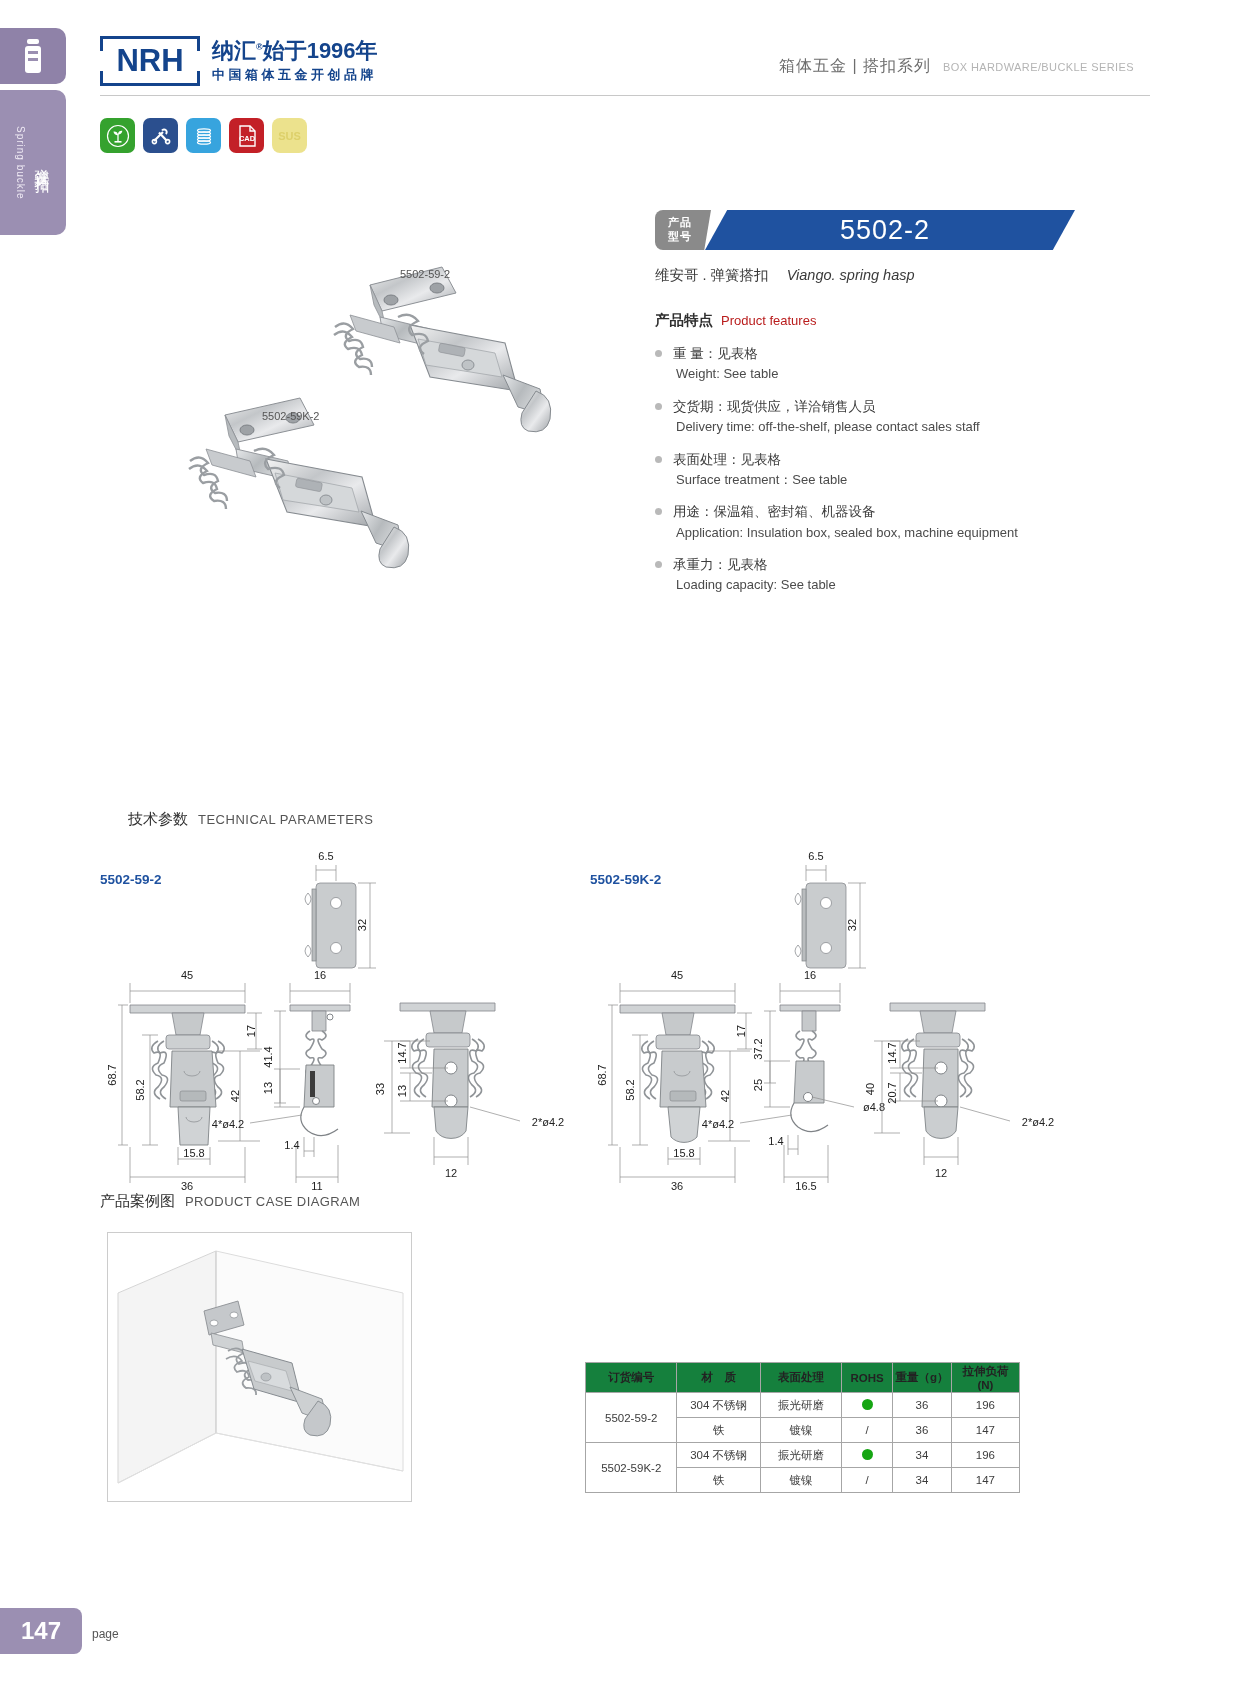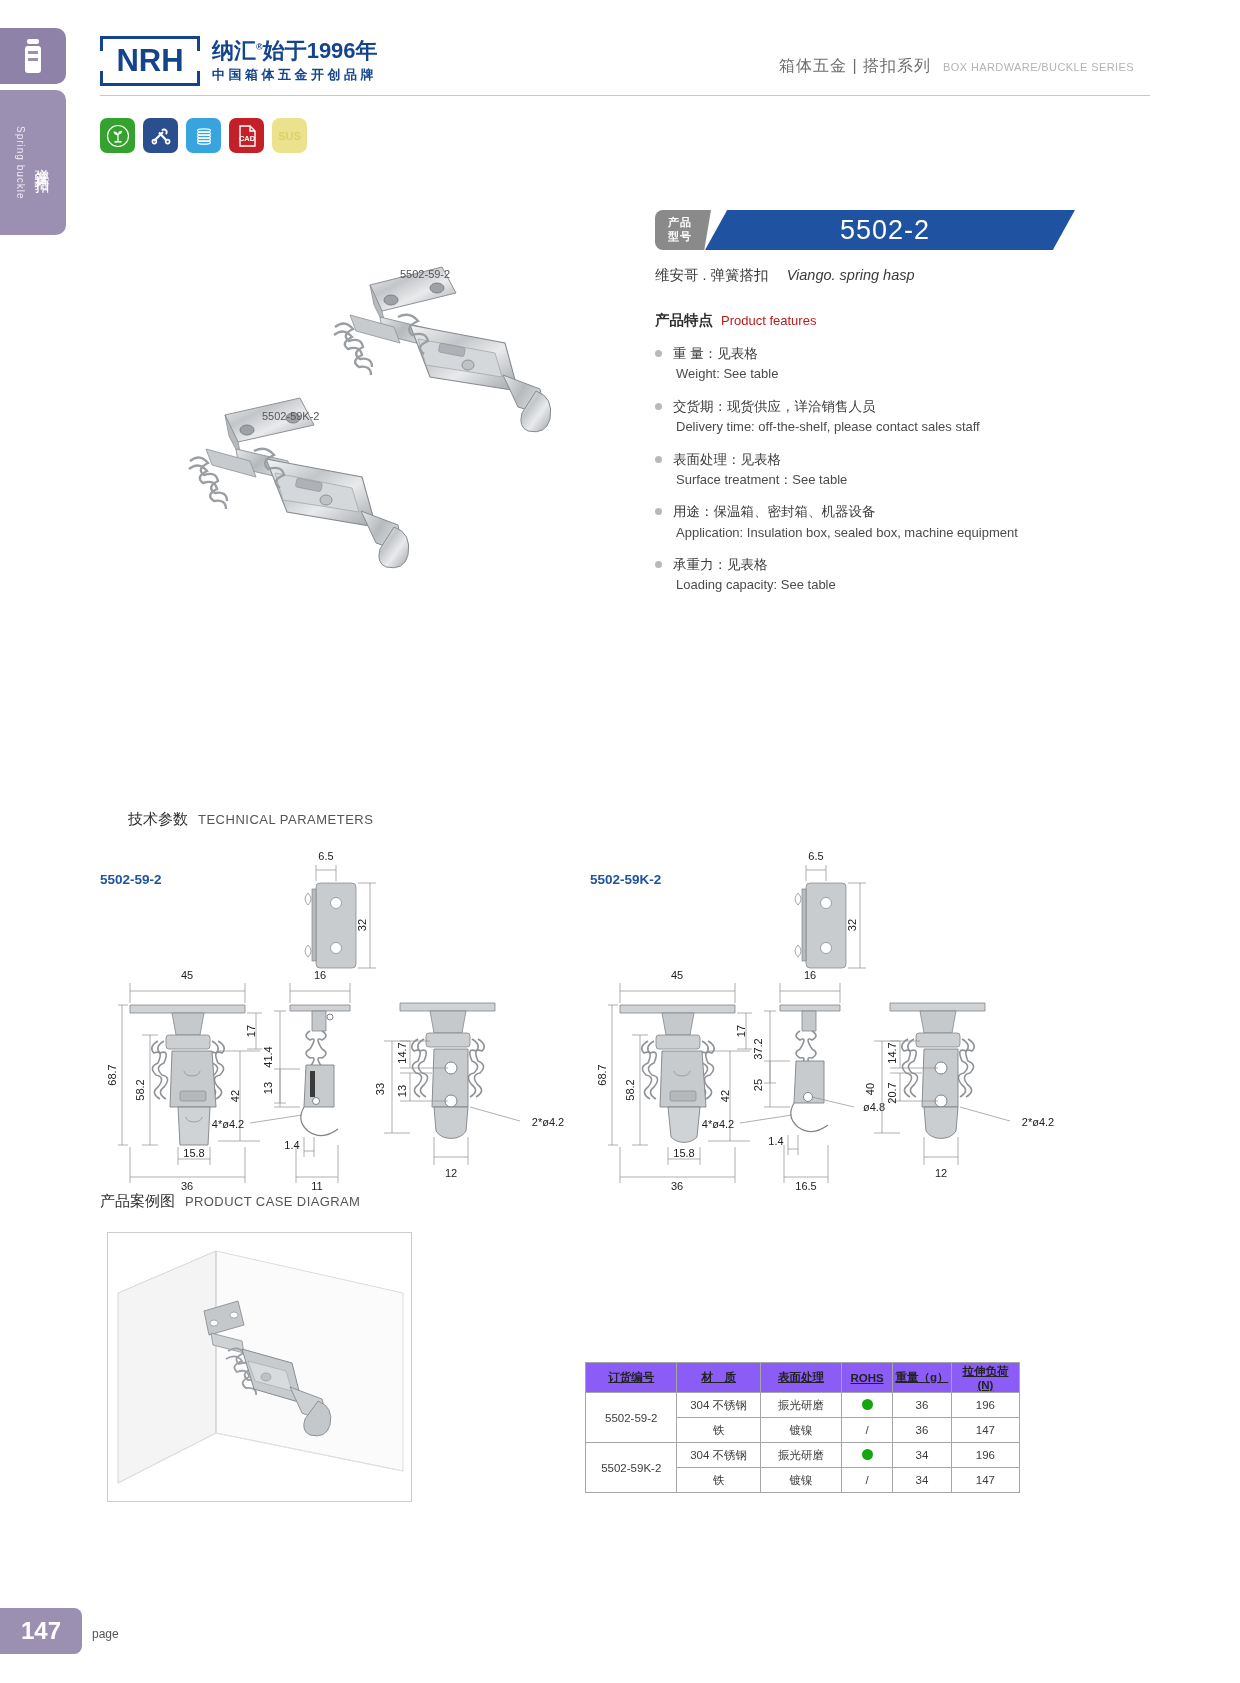--- a/index.html
+++ b/index.html
@@ -133,21 +133,21 @@
     position:absolute; left:107px; top:1232px; width:305px; height:270px;
     border:1px solid #cccccc; background:#fff;
   }
 
   
   #spec-table { position:absolute; left:585px; top:1362px; width:435px; border-collapse:collapse; }
   #spec-table td, #spec-table th {
     border:1px solid #a6a6a6; font-size:11.5px; color:#3c3c3c;
     text-align:center; height:25px; font-weight:normal;
   }
-  #spec-table thead th { background:#8b5cf6; font-weight:bold; color:#222;text-decoration:underline; }
+  #spec-table thead th { background:#15803d; font-weight:bold; color:#222; }
   .rohs-dot { display:inline-block; width:11px; height:11px; border-radius:50%; background:#15a513; }
 
   
   #footer-tab {
     position:absolute; left:0; top:1608px; width:82px; height:46px;
     background:#9b8fb2; border-radius:0 8px 8px 0;
     display:flex; align-items:center; justify-content:center;
   }
   #footer-page-no { color:#fff; font-size:24px; font-weight:bold; }
   #footer-page-word { position:absolute; left:92px; top:1627px; font-size:12px; color:#555; }

